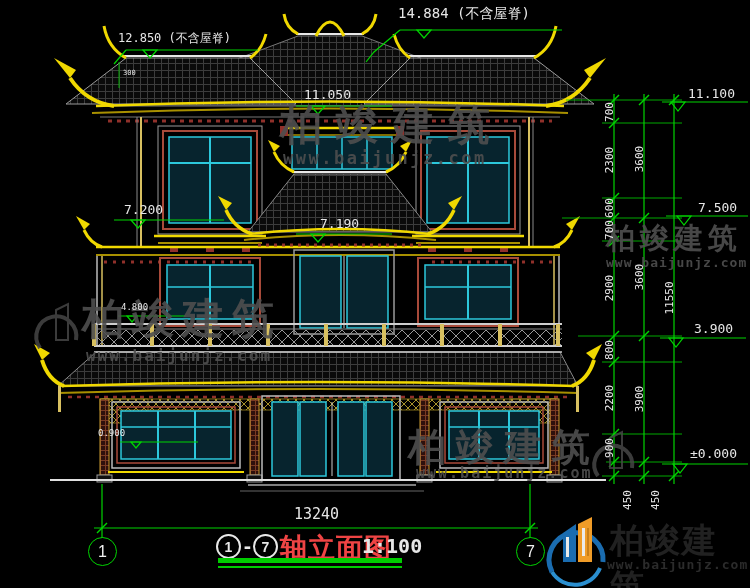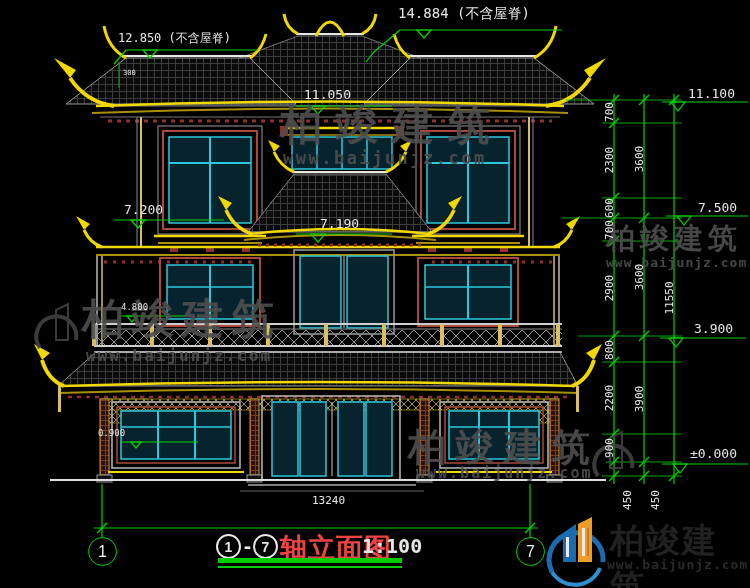--- a/index.html
+++ b/index.html
@@ -382,21 +382,21 @@
   <div class="rlab" style="left:609px;top:448px;">900</div>
   <div class="rlab" style="left:627px;top:500px;">450</div>
 
   <div class="rlab" style="left:639px;top:159px;">3600</div>
   <div class="rlab" style="left:639px;top:277px;">3600</div>
   <div class="rlab" style="left:639px;top:399px;">3900</div>
   <div class="rlab" style="left:655px;top:500px;">450</div>
 
   <div class="rlab" style="left:669px;top:298px;">11550</div>
 
-  <div class="lab" style="left:294px;top:495px;font-size:11px;margin-left:18px;">13240</div>
+  <div class="lab" style="left:294px;top:507px;font-size:15px;">13240</div>
 
   <div class="bubble" style="left:88px;top:537px;">
     <span>1</span>
   </div>
   <div class="bubble" style="left:516px;top:537px;">
     <span>7</span>
   </div>
 
   <div class="tcirc" style="left:216px;top:534px;">
     <span>1</span>

